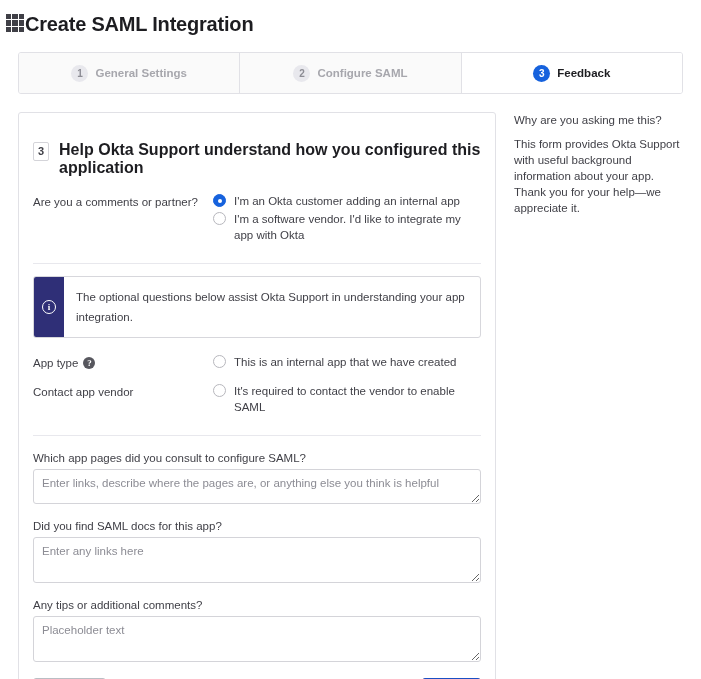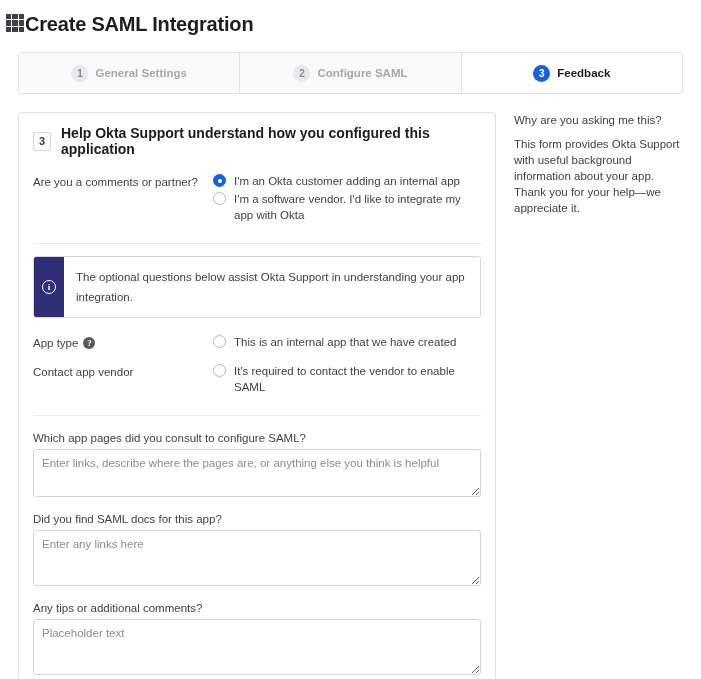--- a/index.html
+++ b/index.html
@@ -101,23 +101,24 @@
     width: 19px; height: 19px;
     border: 1px solid #d4d4d9;
     border-radius: 2px;
     font-size: 11px;
     font-weight: bold;
     color: #3f3f46;
     display: flex; align-items: center; justify-content: center;
     background: #fff;
   }
   .card-header-text {
-    font-size: 14px;
+    font-size: 16px;
     font-weight: bold;
     color: #1d1d21;
+    margin-top: 16px;
   }
 
   .section { padding: 0 14px; }
 
   .field-row {
     display: flex;
     align-items: flex-start;
     padding: 6px 0;
   }
   .field-label {
@@ -234,22 +235,22 @@
     border-radius: 3px;
     font-family: "Liberation Sans", sans-serif;
     font-size: 11.5px;
     color: #3f3f46;
     padding: 7px 8px;
     resize: vertical;
     background: #fff;
     display: block;
   }
   textarea::placeholder { color: #8c8c94; }
-  textarea.h-tall { height: 48px; }
-  textarea.h-short { height: 56px; }
+  textarea.h-tall { height: 35px; }
+  textarea.h-short { height: 46px; }
 
   
   .card-footer {
     display: flex;
     align-items: center;
     justify-content: space-between;
     padding: 16px 14px 0 14px;
   }
   .btn {
     font-family: "Liberation Sans", sans-serif;

